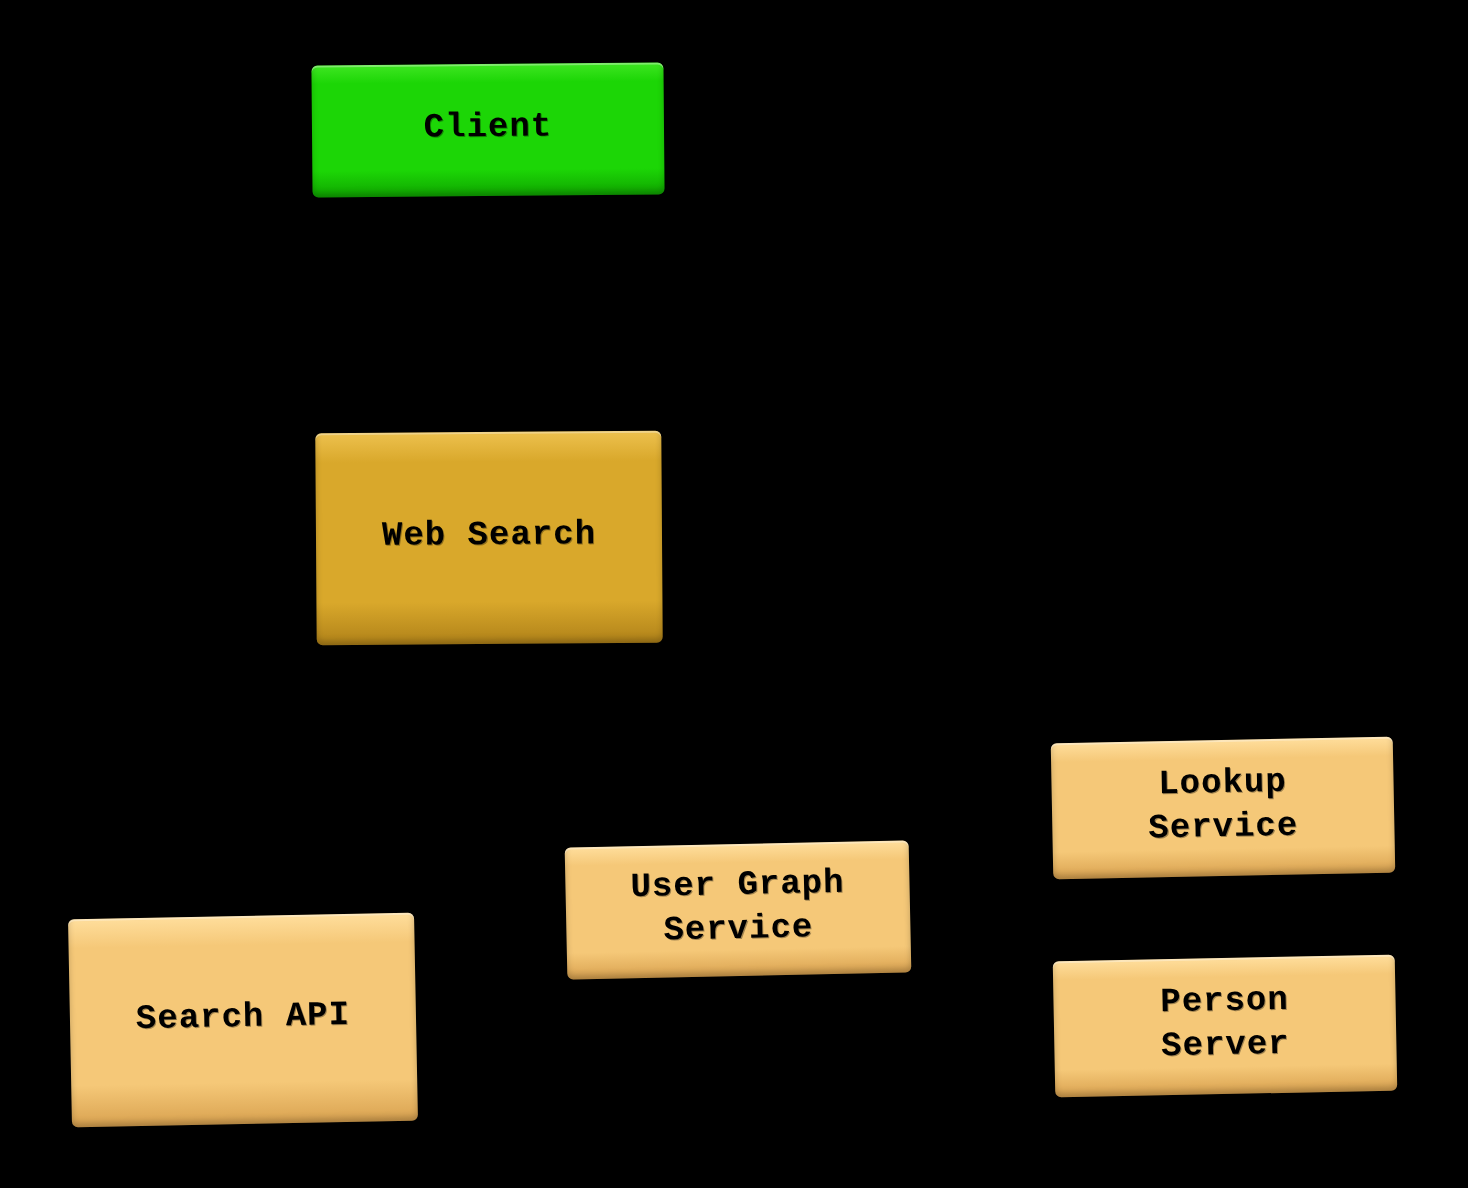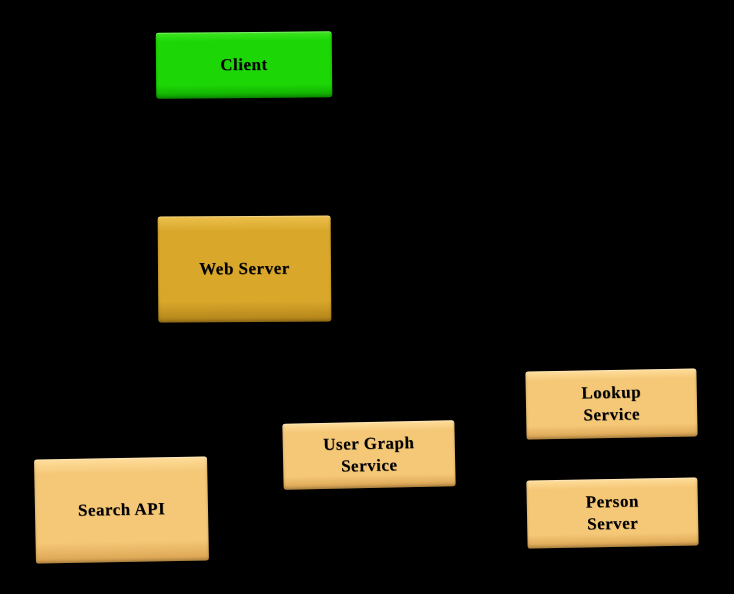--- a/index.html
+++ b/index.html
@@ -5,21 +5,21 @@
   html, body {
     margin: 0;
     padding: 0;
   }
   .canvas {
     position: relative;
     width: 734px;
     height: 594px;
     overflow: hidden;
     background: #000;
-    font-family: Liberation Serif, serif;
+    font-family: Liberation Mono, monospace;
   }
   .node {
     position: absolute;
     display: flex;
     align-items: center;
     justify-content: center;
     text-align: center;
     border-radius: 3px;
     background: linear-gradient(180deg,
       var(--light) 0%,
@@ -51,21 +51,21 @@
 </head>
 <body>
 
 <div class="canvas" style="background: rgb(0, 0, 0);">
 
   <div class="node n-client" style="--fill: #1cd606; --light: #3fe622; --dark: #0fa500;">
     <span class="node-label">Client</span>
   </div>
 
   <div class="node n-web-server" style="--fill: #d9a82b; --light: #edc14e; --dark: #b08219;">
-    <span class="node-label">Web Server</span>
+    <span class="node-label">Web Search</span>
   </div>
 
   <div class="node n-search-api" style="--fill: #f5c878; --light: #ffde9c; --dark: #d9a250;">
     <span class="node-label">Search API</span>
   </div>
 
   <div class="node n-user-graph" style="--fill: #f5c878; --light: #ffde9c; --dark: #d9a250;">
     <span class="node-label">User Graph
 Service</span>
   </div>

